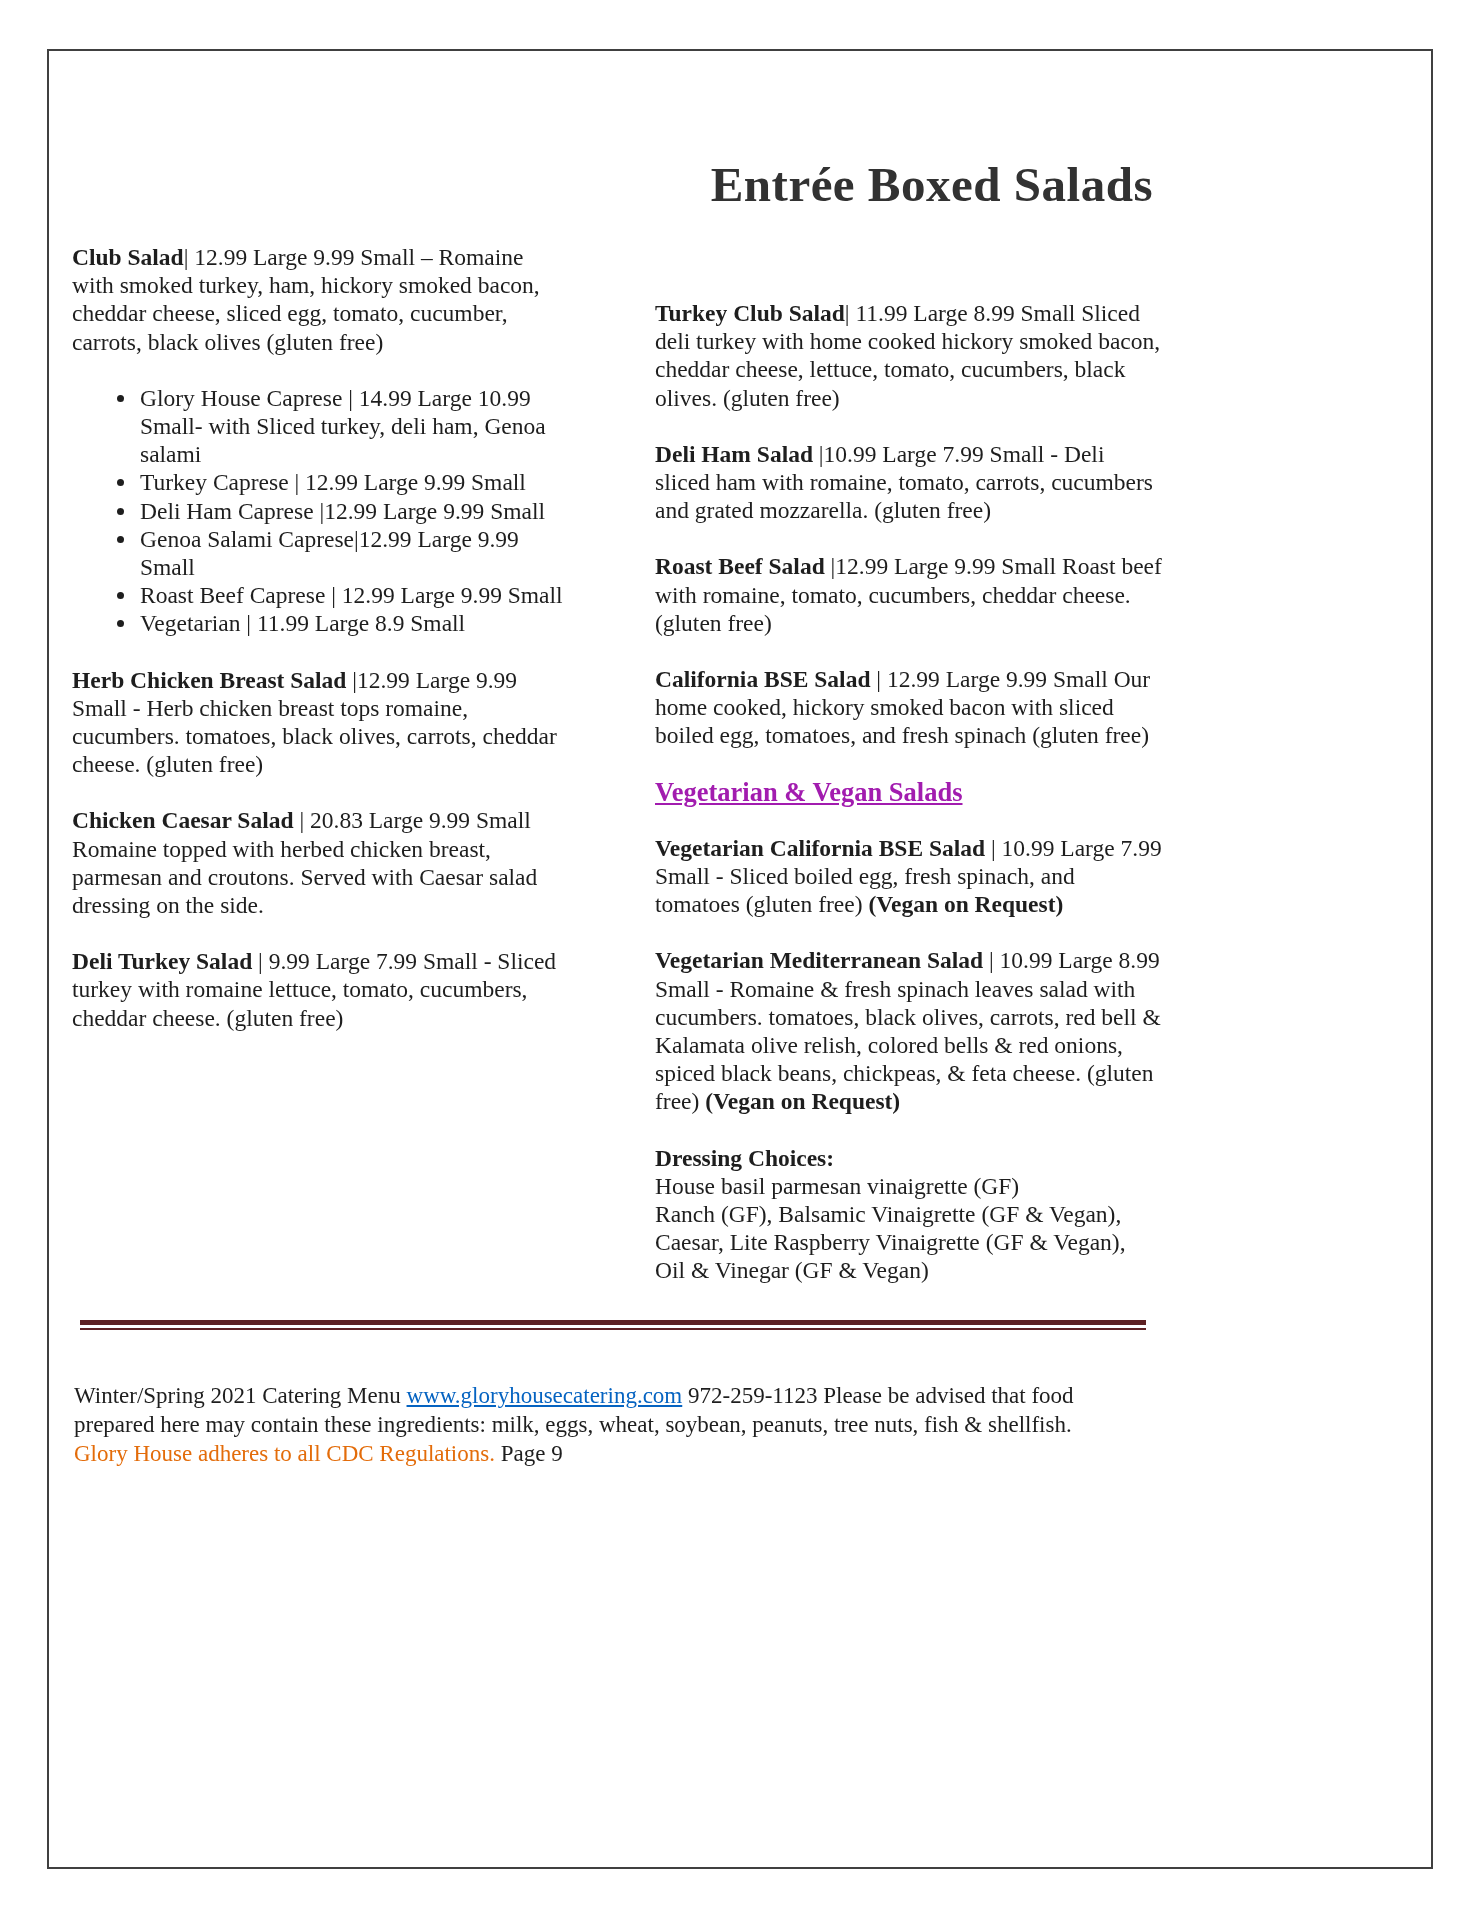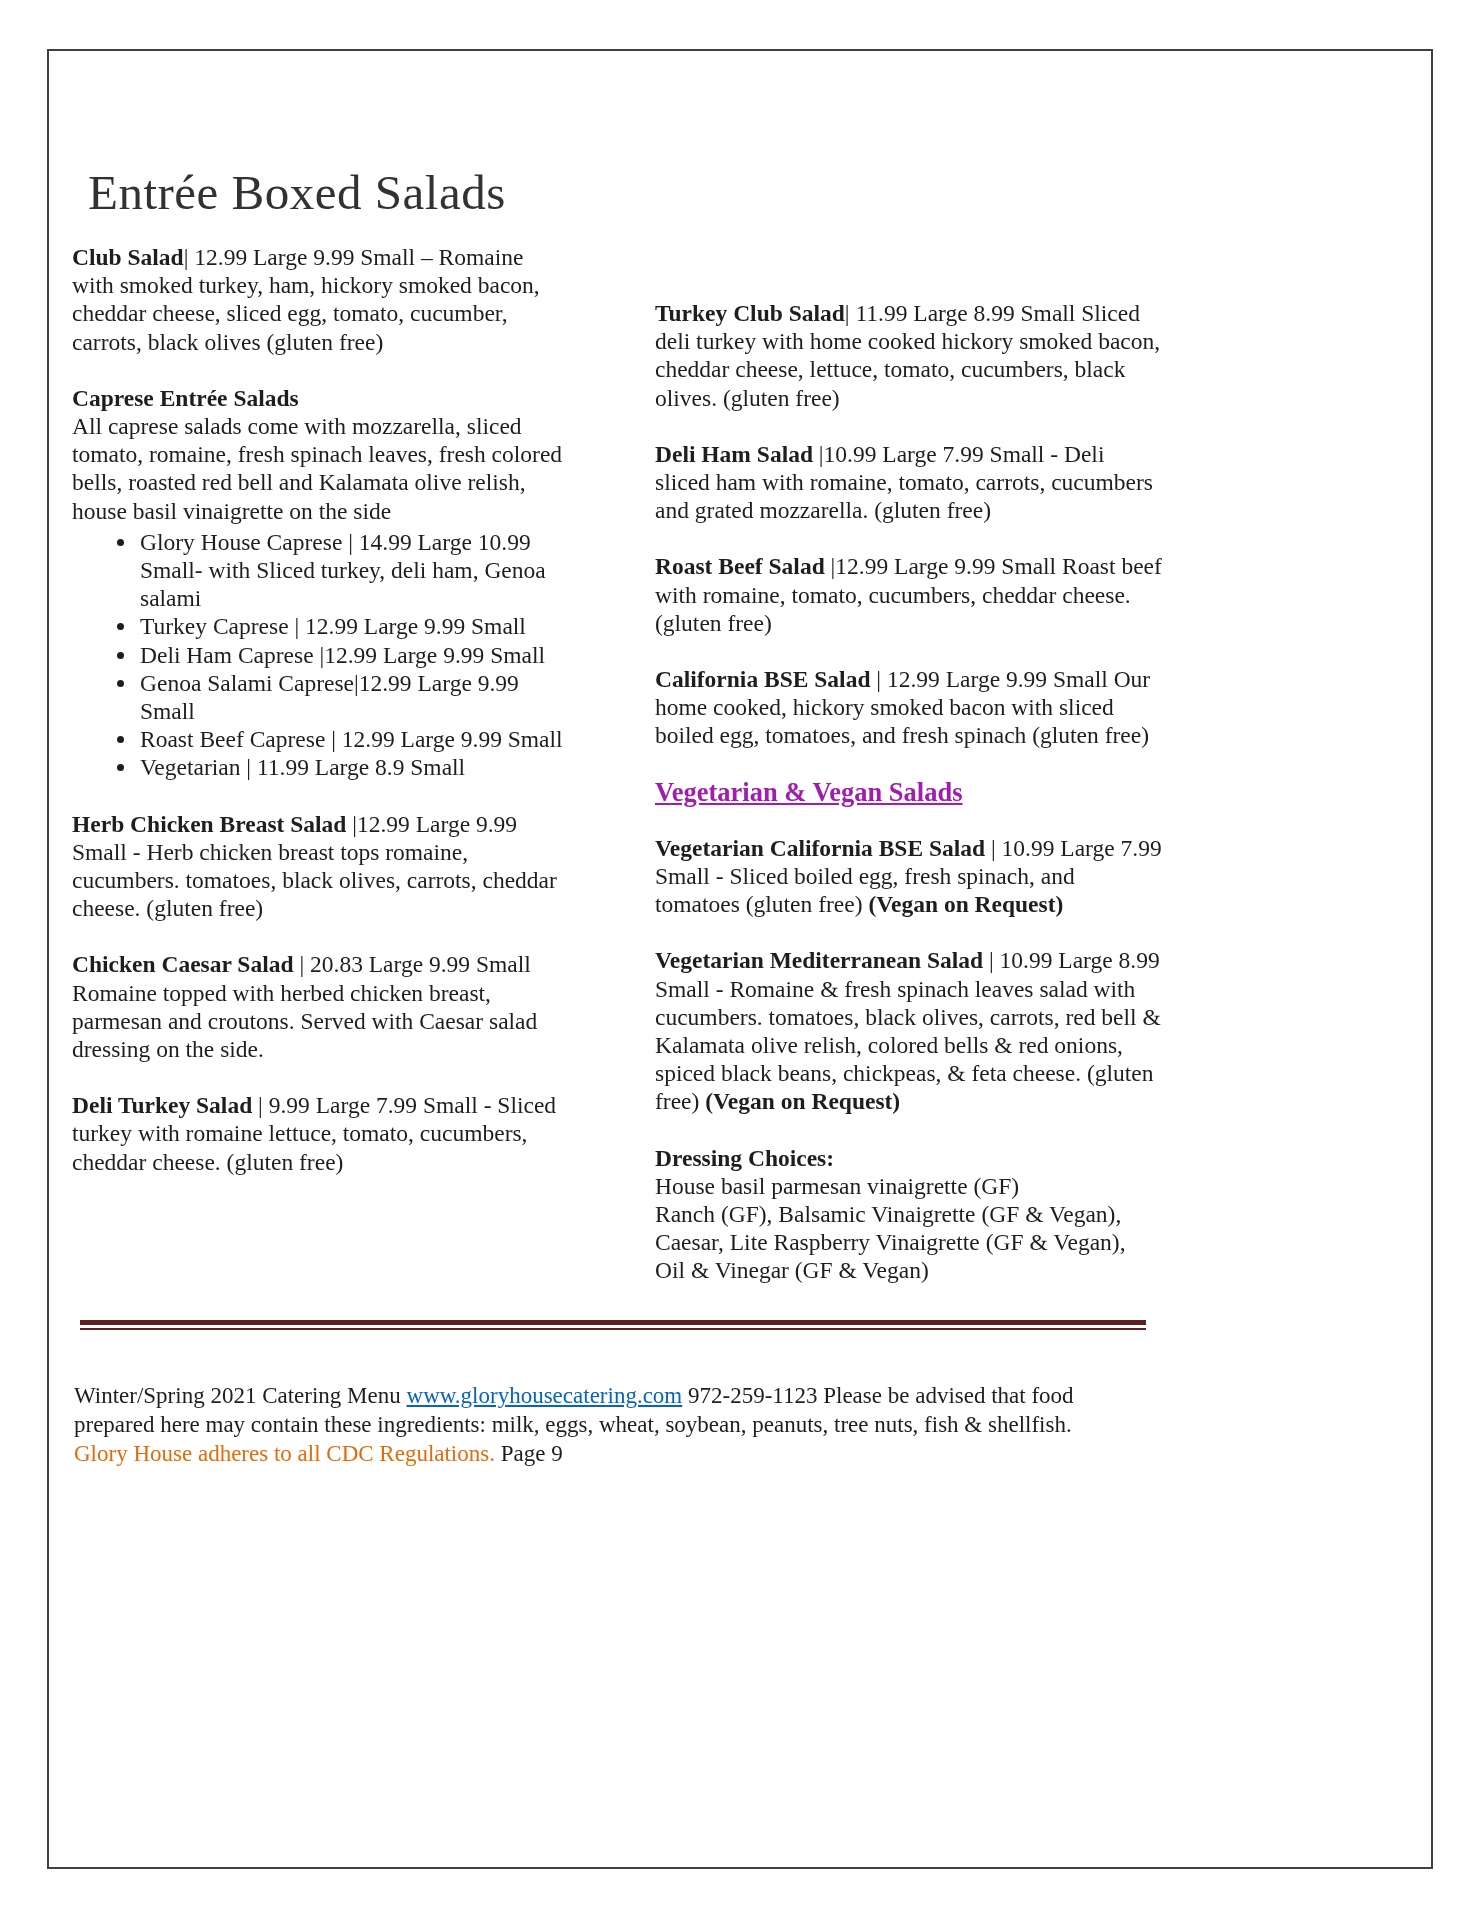--- a/index.html
+++ b/index.html
@@ -16,24 +16,24 @@
     position: absolute;
     left: 47px; top: 49px;
     width: 1386px; height: 1820px;
     border: 2px solid #404040;
     box-sizing: border-box;
   }
   .title {
     position: absolute;
     left: 72px; top: 148px;
     width: 1073px;
-    margin: 16px;
-    text-align: left;
+    margin: 8px;
+    text-align: right;
     font-size: 49px;
-    font-weight: 400;
+    font-weight: 700;
     color: #323232;
     letter-spacing: 0.5px;
   }
   .col {
     position: absolute;
     font-size: 23.5px;
     line-height: 28.2px;
   }
   .col-left  { left: 72px;  top: 243px; width: 492px; }
   .col-right { left: 643px; top: 299px; width: 508px; margin-left: 12px; }
@@ -73,21 +73,20 @@
 <body>
 
 <div class="frame"></div>
 
 <h1 class="title">Entrée Boxed Salads</h1>
 
 <div class="col col-left">
 
   <p class="item"><span class="b">Club Salad</span><span>| 12.99 Large 9.99 Small – Romaine with smoked turkey, ham, hickory smoked bacon, cheddar cheese, sliced egg, tomato, cucumber, carrots, black olives (gluten free)</span></p>
 
-  <p class="item nogap"><span class="b block">Caprese Entrée Salads</span><span>All caprese salads come with mozzarella, sliced tomato, romaine, fresh spinach leaves, fresh colored bells, roasted red bell and Kalamata olive relish, house basil vinaigrette on the side</span></p>
 
   <ul class="bullets">
     <li>Glory House Caprese | 14.99 Large 10.99 Small- with Sliced turkey, deli ham, Genoa salami</li>
     <li>Turkey Caprese | 12.99 Large 9.99 Small</li>
     <li>Deli Ham Caprese |12.99 Large 9.99 Small</li>
     <li>Genoa Salami Caprese|12.99 Large 9.99 Small</li>
     <li>Roast Beef Caprese | 12.99 Large 9.99 Small</li>
     <li>Vegetarian | 11.99 Large 8.9 Small</li>
   </ul>
 

